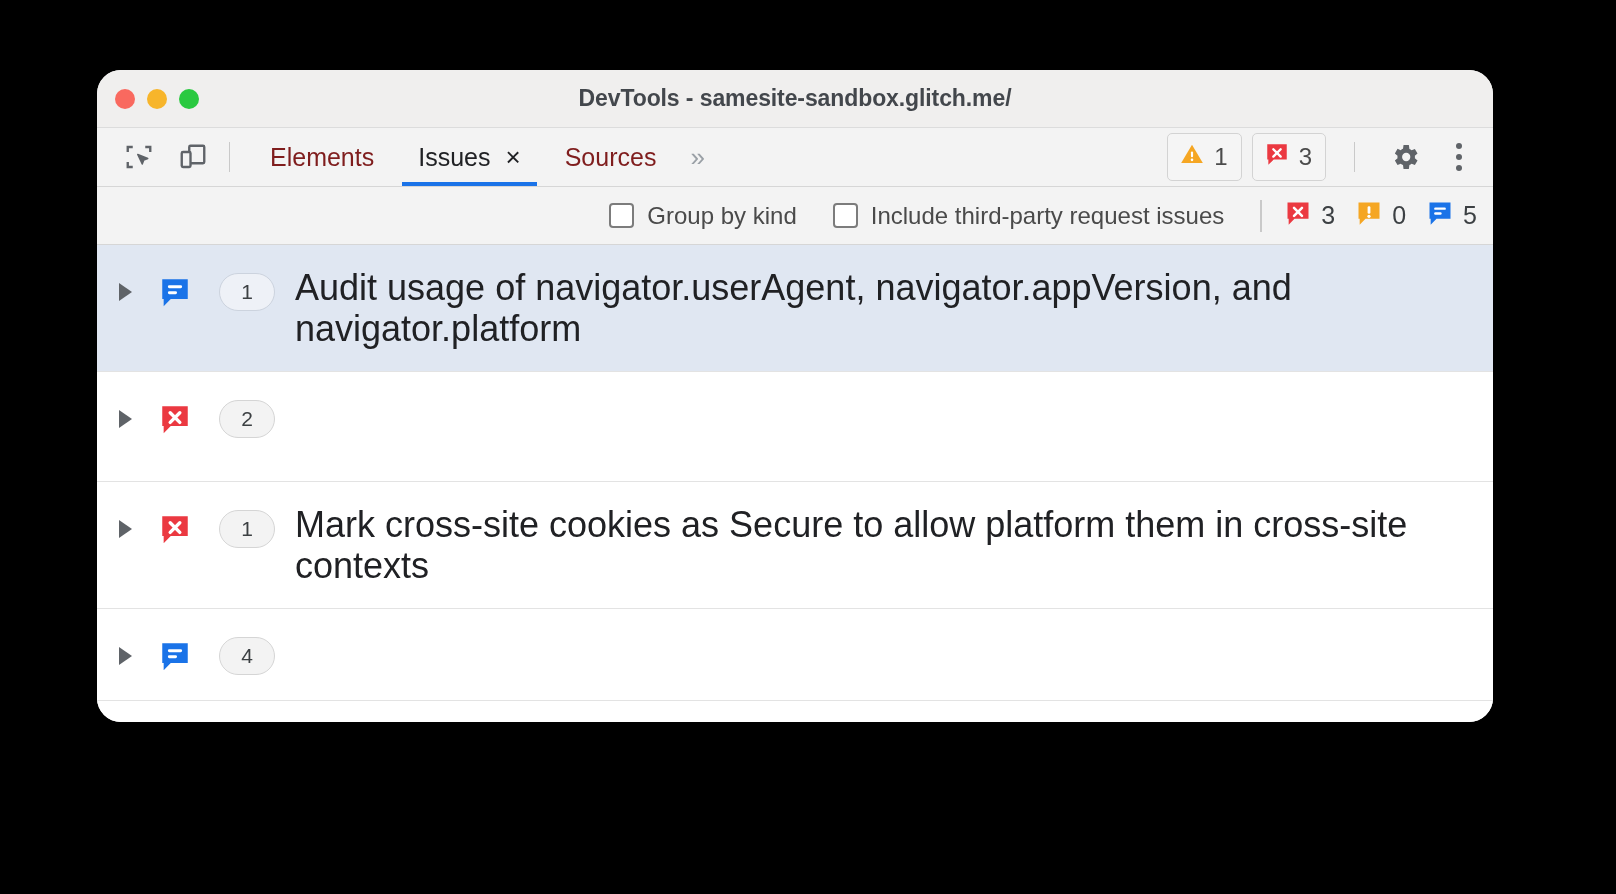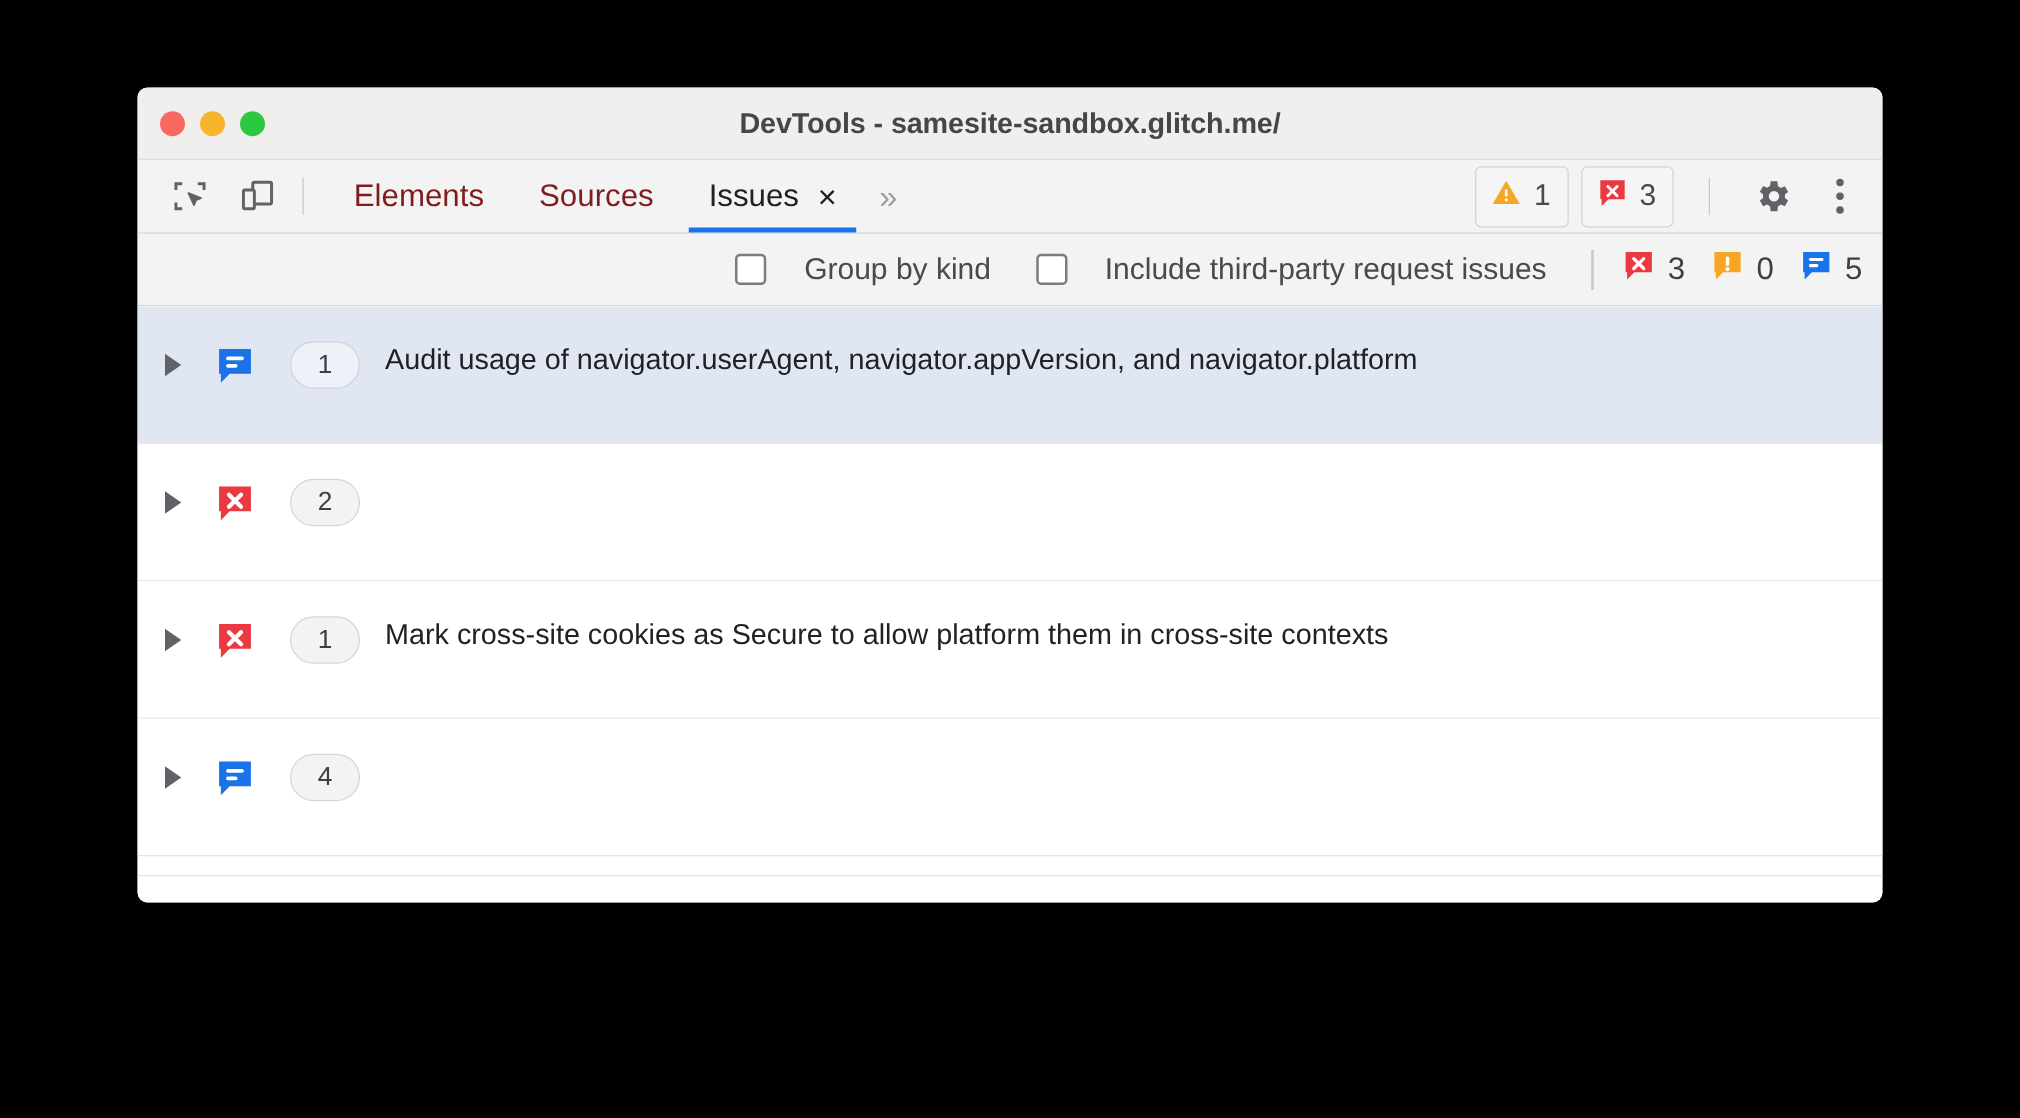--- a/index.html
+++ b/index.html
@@ -6,24 +6,24 @@
   html, body {
     width: 1616px; height: 894px;
     background: #000000;
     font-family: "Liberation Sans", sans-serif;
     overflow: hidden;
   }
 
   
   .window {
     position: absolute;
-    left: 110px; top: 70px;
+    left: 97px; top: 70px;
     width: 1396px; height: 652px;
     background: #ffffff;
-    border-radius: 8px;
+    border-radius: 24px;
     box-shadow: 0 10px 34px rgba(0,0,0,0.55);
     overflow: hidden;
     display: flex;
     flex-direction: column;
   }
 
   
   .titlebar {
     position: relative;
     height: 58px;
@@ -129,21 +129,21 @@
     background: #f3f3f3;
     border-bottom: 1px solid #d6d6d6;
     display: flex;
     align-items: center;
     justify-content: flex-end;
     padding: 0 16px 0 0;
     gap: 0;
     flex: 0 0 auto;
   }
   .checkitem {
-    display: flex; align-items: center; gap: 30px;
+    display: flex; align-items: center; gap: 13px;
     margin-right: 36px;
     font-size: 24px;
     color: #4a4a4a;
   }
   .checkbox {
     width: 25px; height: 25px;
     border: 2px solid #7c7c7c;
     border-radius: 4px;
     background: #ffffff;
   }
@@ -190,21 +190,21 @@
     min-width: 56px; height: 38px;
     border: 1px solid #d5d5d5;
     border-radius: 19px;
     background: #f3f3f3;
     display: flex; align-items: center; justify-content: center;
     font-size: 21px;
     color: #3c4043;
   }
   .issue-title {
     flex: 1 1 auto;
-    font-size: 23px;
+    font-size: 36px;
     line-height: 41px;
     color: #202124;
     padding-right: 30px;
   }
   .issue-row.selected .count-pill { background: #eef1f7; border-color: #ccd3de; }
 
   .list-footer {
     height: 22px;
     background: #ffffff;
     border-top: 1px solid #e3e3e3;
@@ -239,26 +239,26 @@
           <rect x="3" y="8" width="7" height="12" rx="1" fill="#f3f3f3"></rect>
         </svg>
       </div>
     </div>
     <div class="vsep"></div>
 
     <div class="tabs">
       <div class="tab">
         <span>Elements</span>
       </div>
-      <div class="tab">
-        <span>Sources</span>
-      </div>
       <div class="tab active">
         <span>Issues</span>
         <span class="close-x">×</span>
+      </div>
+      <div class="tab">
+        <span>Sources</span>
       </div>
       <div class="more-tabs">»</div>
     </div>
 
     <div class="spacer"></div>
 
     <div class="counters">
       <div class="counter-pill">
         <span>
           <svg width="26" height="26" viewBox="0 0 24 24">

